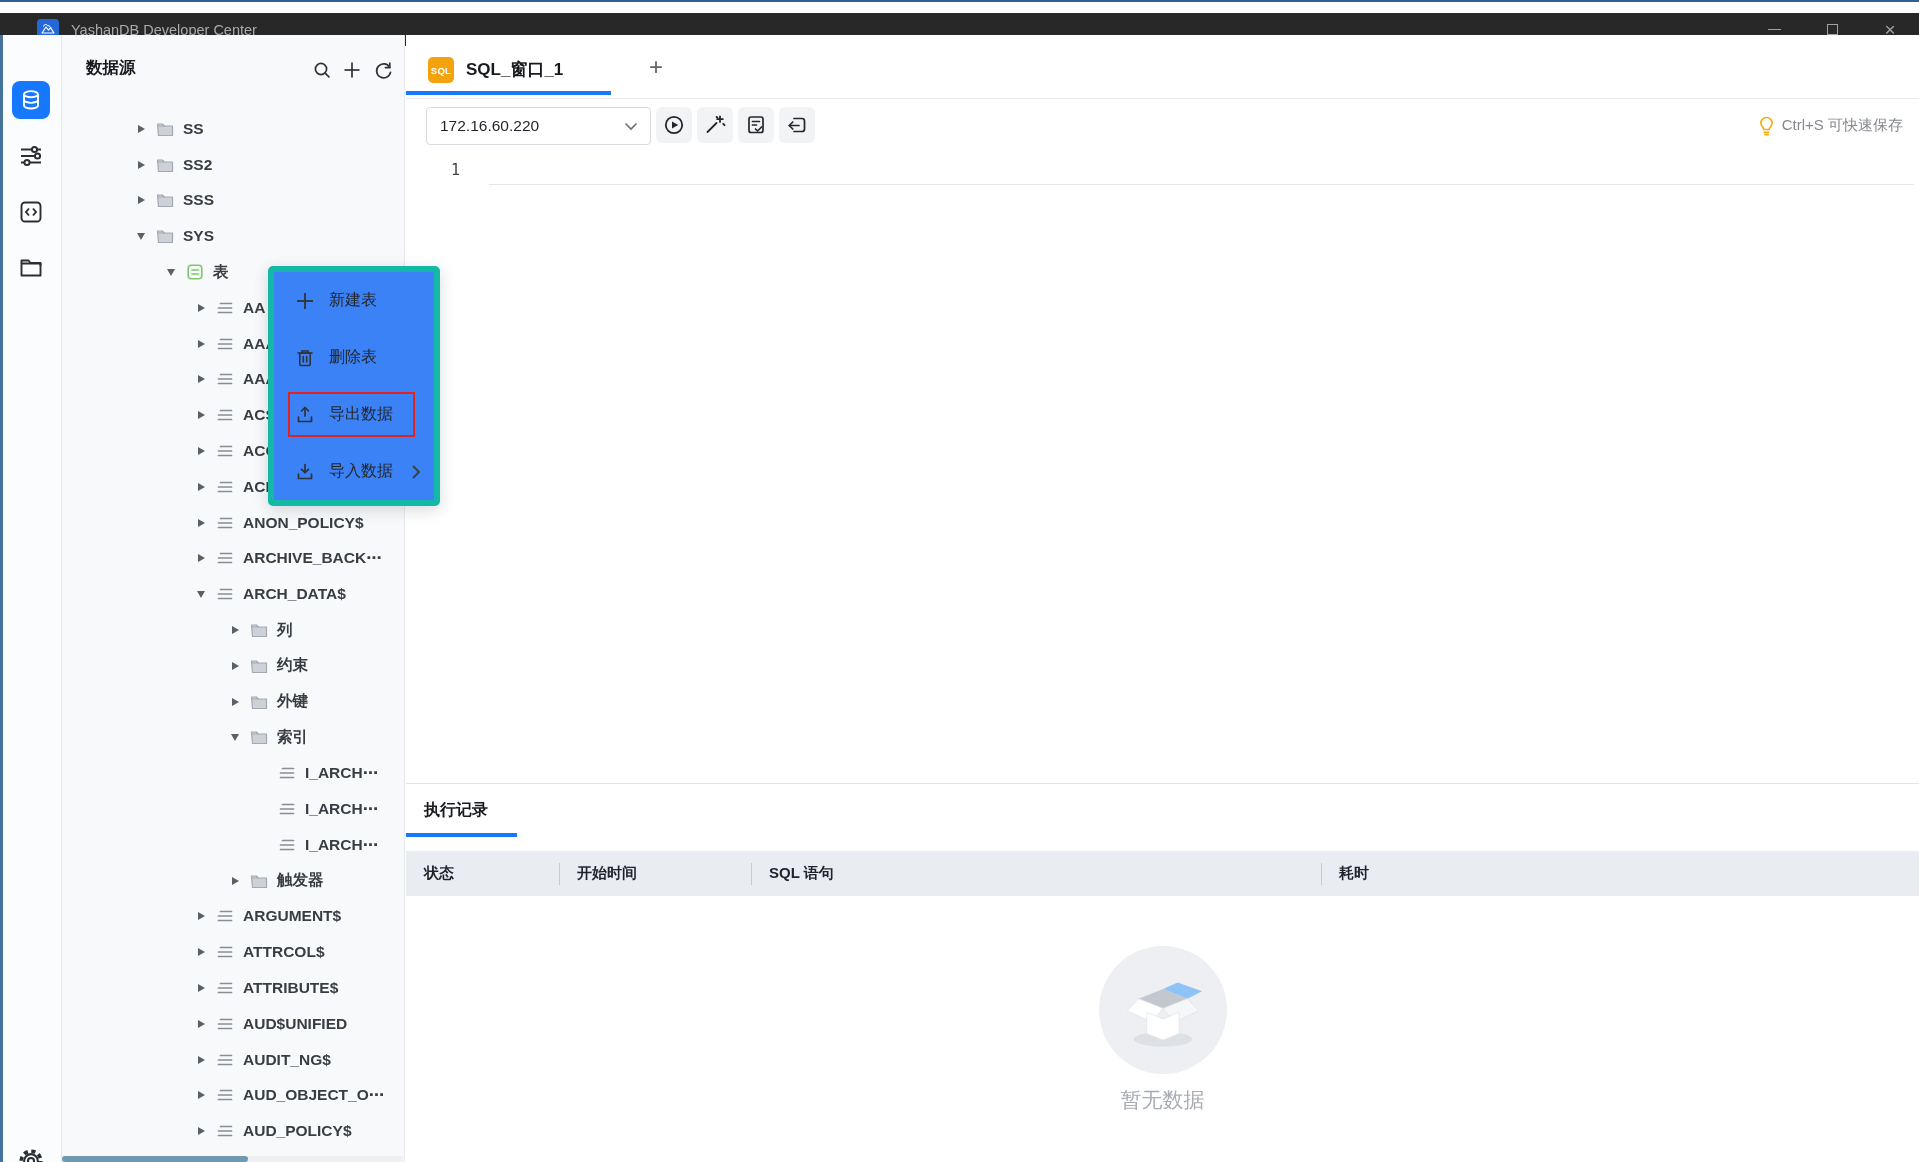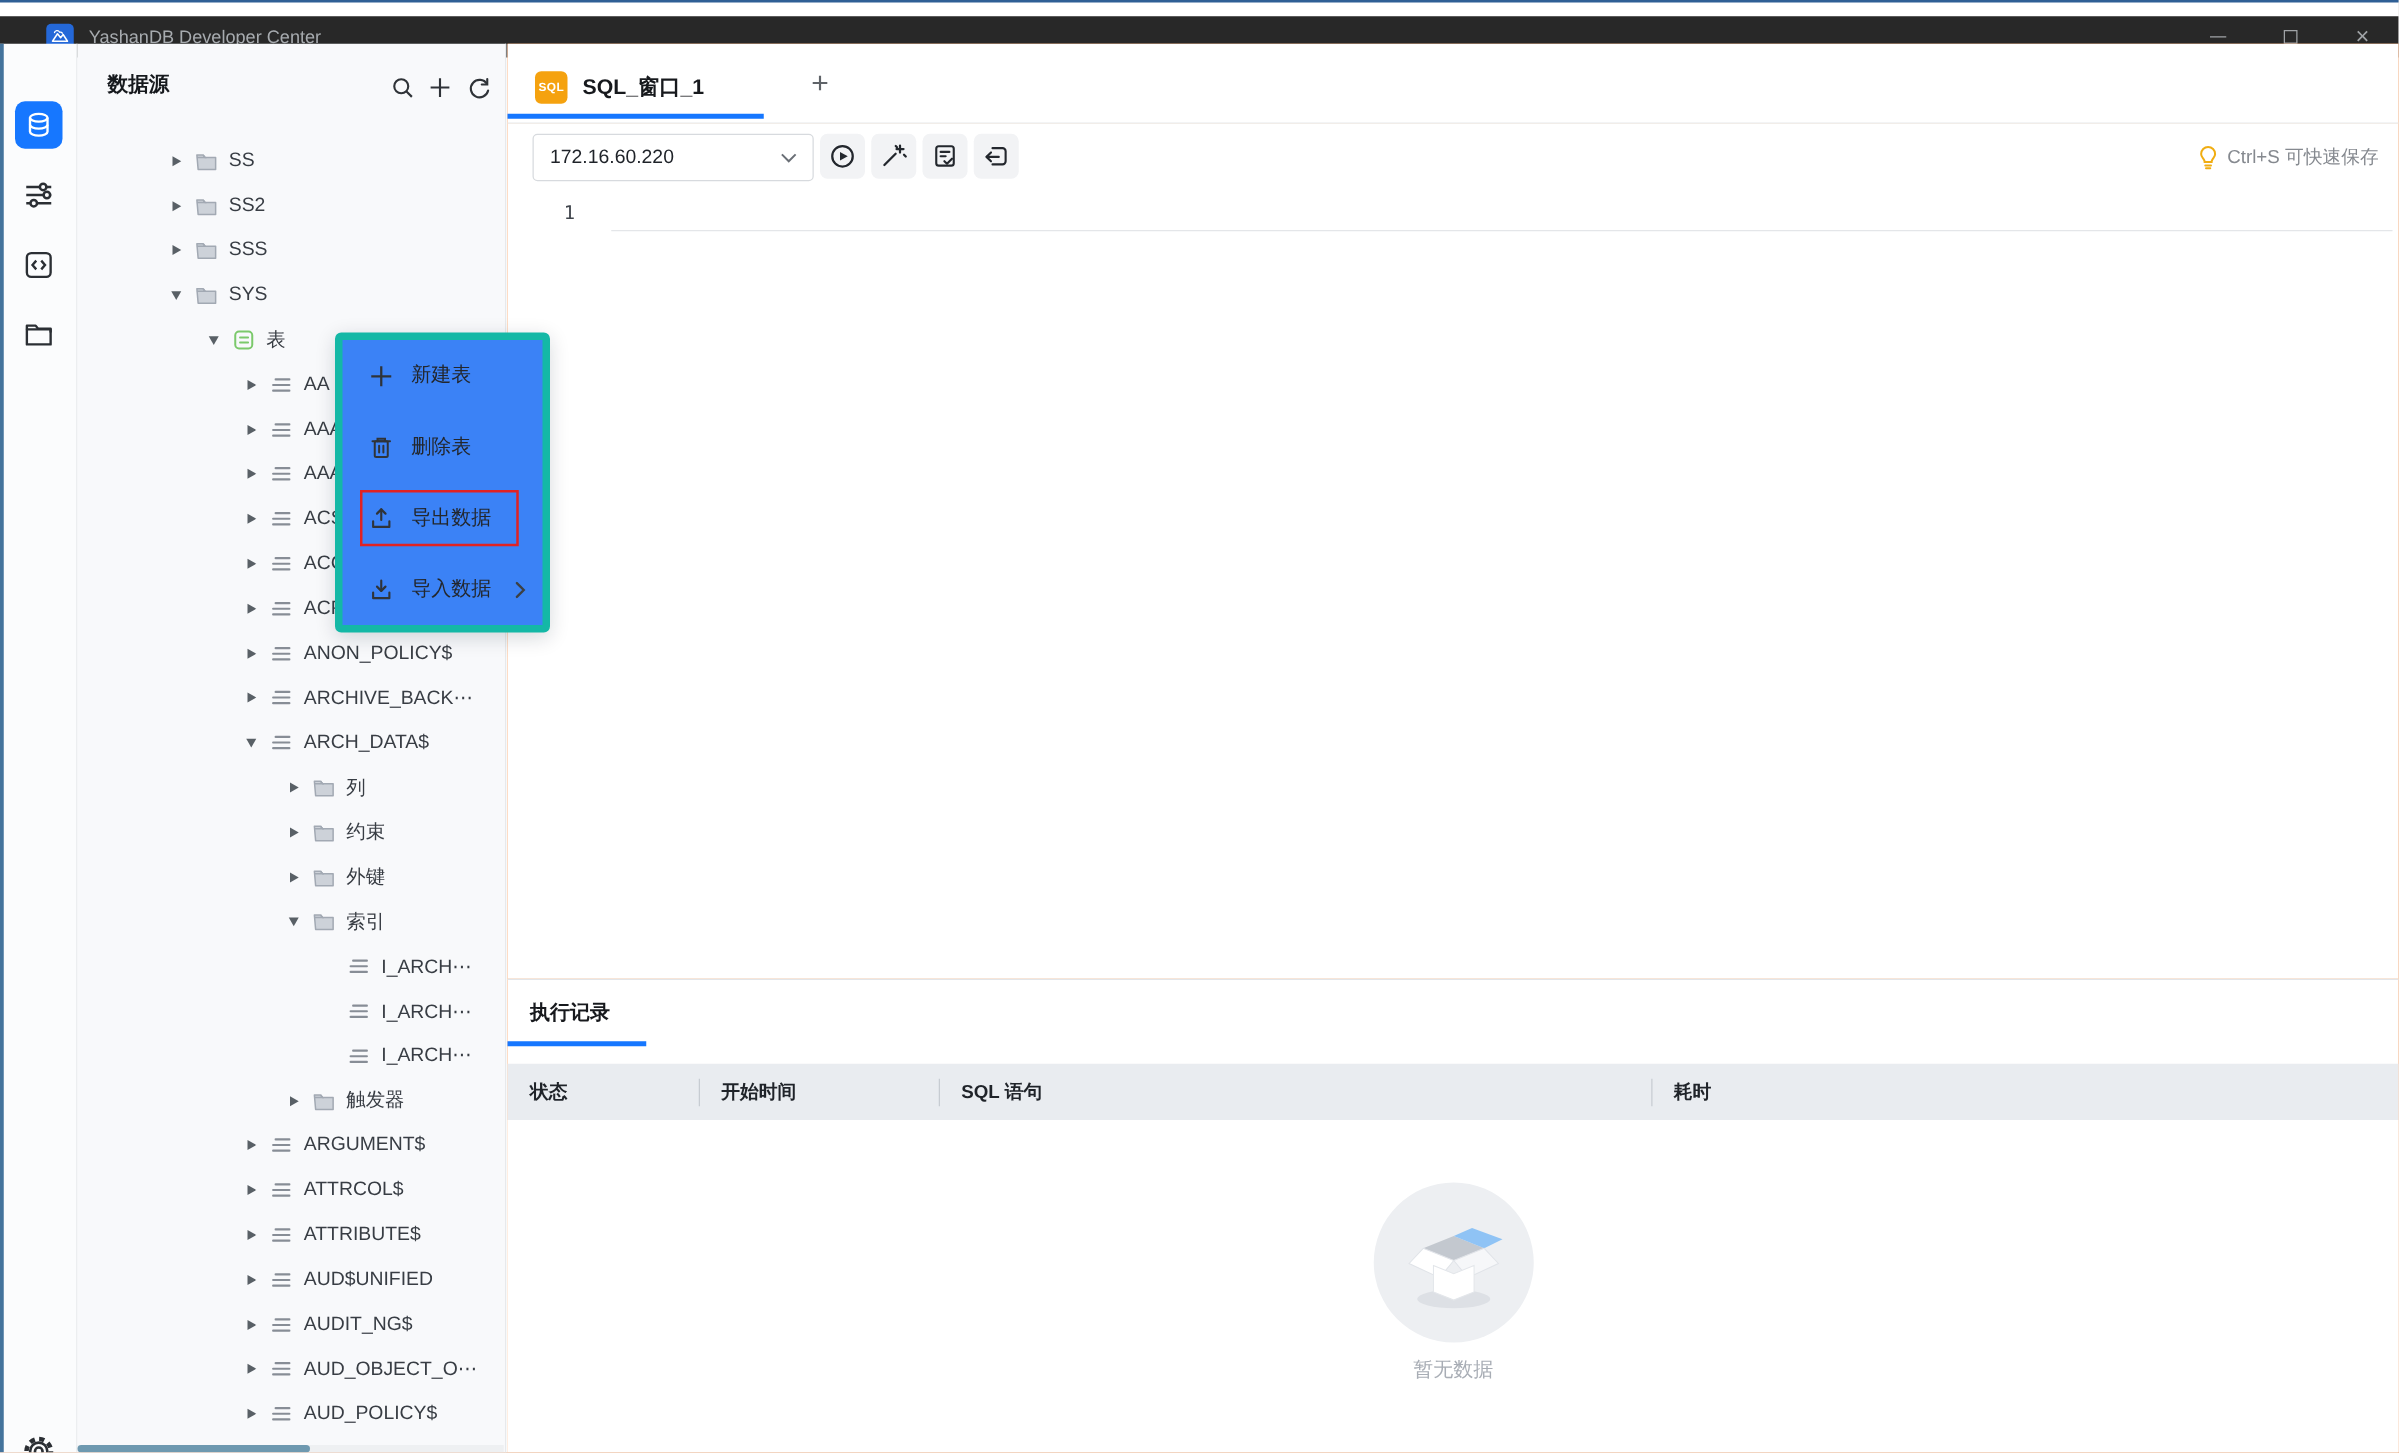--- a/index.html
+++ b/index.html
@@ -24,21 +24,21 @@
   .sidebar{position:absolute;left:62px;top:33px;bottom:0;width:343px;background:#f8f9fb;border-right:1px solid #e7e9ec;}
   .sb-title{position:absolute;left:24px;top:22px;font-size:16.5px;font-weight:700;color:#16191d;}
   .sb-tool{position:absolute;top:56px;width:24px;height:24px;display:flex;align-items:center;justify-content:center;cursor:pointer;transform:translateY(-50%);top:35px;}
   .sb-search{left:248px;} .sb-plus{left:278px;} .sb-refresh{left:309px;}
   #tree{position:absolute;left:0;top:76px;right:0;bottom:6px;overflow:hidden;}
   .tree-row{display:flex;align-items:center;height:35.8px;cursor:pointer;white-space:nowrap;}
   .tw{width:14px;height:14px;display:flex;align-items:center;justify-content:center;flex:0 0 14px;}
   .arr-right{width:0;height:0;border-left:7px solid #596066;border-top:4.6px solid transparent;border-bottom:4.6px solid transparent;}
   .arr-down{width:0;height:0;border-top:7px solid #596066;border-left:4.6px solid transparent;border-right:4.6px solid transparent;}
   .ticon{width:18px;height:18px;margin-left:8px;display:flex;align-items:center;justify-content:center;flex:0 0 18px;}
-  .tlabel{margin-left:9px;font-size:15.5px;color:#383d44;}
+  .tlabel{margin-left:9px;font-size:15.5px;color:#383d44;font-weight:bold;}
   .hscroll{position:absolute;left:0;right:1px;bottom:0;height:6px;background:#eef0f2;}
   .hthumb{position:absolute;left:0;top:0;height:6px;width:186px;background:#6e99b0;border-radius:3px;cursor:pointer;}
   
   .ctxmenu{position:absolute;left:268px;top:264px;width:172px;background:#3b82f6;border:6px solid #14b8a6;border-radius:5px;box-shadow:0 4px 16px rgba(15,23,42,.16);z-index:50;padding:0;}
   .menu-item{height:57px;display:flex;align-items:center;cursor:pointer;position:relative;}
   .mi-icon{width:20px;height:20px;margin-left:21px;display:flex;align-items:center;justify-content:center;}
   .mi-label{margin-left:14px;font-size:16px;color:#23272d;}
   .mi-sub{position:absolute;right:13px;display:flex;align-items:center;}
   .redbox{position:absolute;left:14px;top:120px;width:127px;height:45px;border:2px solid #e12222;pointer-events:none;z-index:5;}
   
@@ -63,21 +63,21 @@
   
   .panel{position:absolute;left:0;right:0;bottom:0;height:379px;background:#fff;border-top:1px solid #e3e5e8;}
   .ptab-label{position:absolute;left:18px;top:16px;font-size:16px;font-weight:700;color:#17191d;cursor:pointer;}
   .punder{position:absolute;left:0;top:49px;width:111px;height:4px;background:#1677ff;}
   .phead{position:absolute;left:0;right:0;top:67px;height:45px;background:#e9ecf0;display:flex;align-items:center;}
   .pcell{position:relative;height:100%;display:flex;align-items:center;padding-left:18px;font-size:15px;font-weight:700;color:#1f2329;}
   .vsep{position:absolute;left:0;top:11.5px;height:22px;width:0;border-left:1px solid #c7ccd2;}
   .pbody{position:absolute;left:0;right:0;top:112px;bottom:0;background:#fff;}
   .empty{position:absolute;left:50%;top:50px;transform:translateX(-50%);text-align:center;}
   .ecircle{width:128px;height:128px;border-radius:50%;background:#edeff2;display:flex;align-items:center;justify-content:center;margin:0 auto;}
-  .etext{margin-top:12px;font-size:16px;color:#a8adb5;}
+  .etext{margin-top:12px;font-size:21px;color:#a8adb5;}
   svg{display:block;}
 </style>
 </head>
 <body>
 
 <div class="window">
 
   <div class="titlebar">
     <span class="appicon">
       <svg width="16" height="16" viewBox="0 0 16 16">

